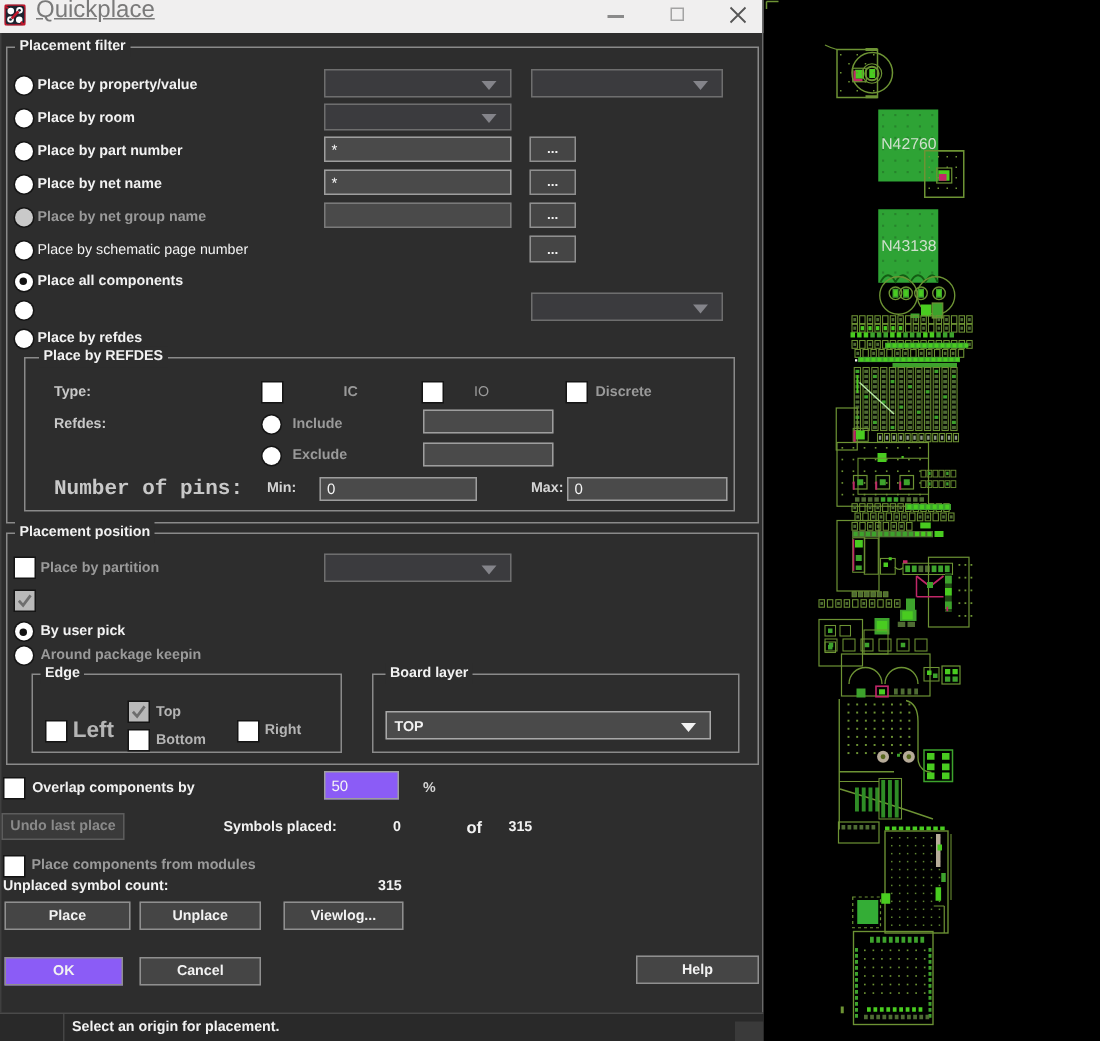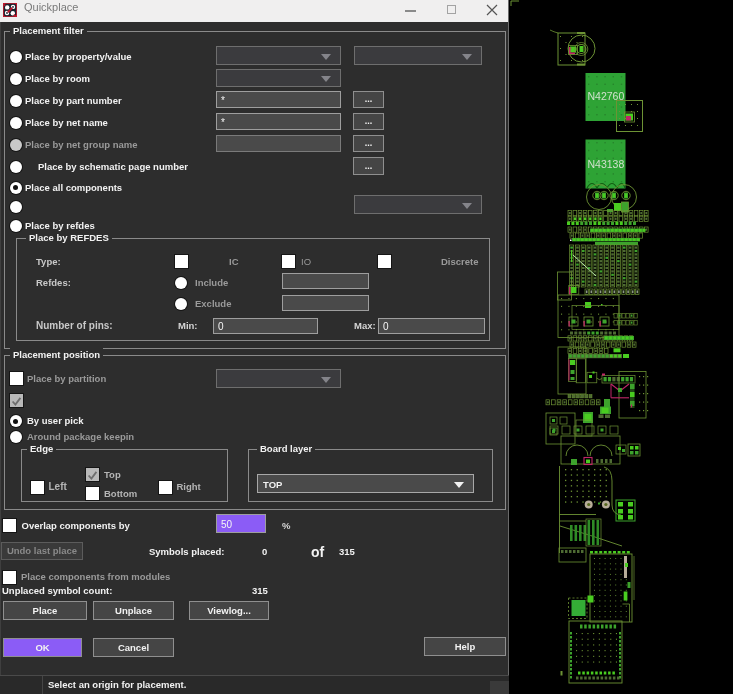--- a/index.html
+++ b/index.html
@@ -11,42 +11,42 @@
         <circle cx="4.2" cy="4.4" r="2.2" fill="#fff"></circle>
         <circle cx="10" cy="3.9" r="2.2" fill="#fff"></circle>
         <circle cx="10" cy="3.9" r="0.9" fill="#1b2430"></circle>
         <circle cx="4" cy="10" r="2.2" fill="#fff"></circle>
         <circle cx="4" cy="10" r="0.9" fill="#1b2430"></circle>
         <circle cx="9.8" cy="10.2" r="2.2" fill="#fff"></circle>
         <line x1="4.8" y1="9.4" x2="9.3" y2="4.6" stroke="#c1172c" stroke-width="1.7"></line>
         <line x1="10.8" y1="11.6" x2="12.6" y2="13.2" stroke="#c1172c" stroke-width="1.5"></line>
         <line x1="1" y1="1.6" x2="2.4" y2="2.6" stroke="#c1172c" stroke-width="1.3"></line>
       </svg></div>
-    <div style="position:absolute;left:24px;top:0;height:14px;line-height:14px;font-size:11px;color:#7a7a7a;">Quickplace</div>
+    <div style="position:absolute;left:24px;top:0;height:14px;line-height:14px;font-size:16px;color:#7a7a7a;text-decoration:underline;">Quickplace</div>
     <div style="position:absolute;left:405px;top:10px;width:11px;height:1.5px;background:#8a8a8a;"></div>
     <div style="position:absolute;left:447px;top:5px;width:9px;height:9px;border:1px solid #a3a3a3;box-sizing:border-box;"></div>
     <div style="position:absolute;left:485px;top:3px;width:14px;height:14px;"><svg width="14" height="14">
         <path d="M2,2 L12,12 M12,2 L2,12" stroke="#555" stroke-width="1.2"></path>
       </svg></div>
     <div style="position:absolute;left:0;top:22px;width:509px;height:672px;background:#2d2d2d;border-left:1px solid #3f3f3f;box-sizing:border-box;"></div>
     <div style="position:absolute;left:507.5px;top:0;width:1.5px;height:694px;background:#6a6a6a;"></div>
     <div style="position:absolute;left:4px;top:31px;width:502px;height:318px;border:1px solid #8a8a8a;box-sizing:border-box;"></div>
     <div style="position:absolute;left:10px;top:24px;height:14px;line-height:14px;padding:0 3px;font-size:9.5px;font-weight:bold;color:#f2f2f2;background:#2d2d2d;white-space:nowrap;">Placement filter</div>
     <div style="position:absolute;left:9.5px;top:50.5px;width:12px;height:12px;border-radius:50%;background:#ffffff;box-shadow:0 0 0 1px #151515;"></div>
     <div style="position:absolute;left:25px;top:49.5px;height:14px;line-height:14px;font-size:9.5px;font-weight:bold;color:#f2f2f2;white-space:nowrap;">Place by property/value</div>
     <div style="position:absolute;left:9.5px;top:72.5px;width:12px;height:12px;border-radius:50%;background:#ffffff;box-shadow:0 0 0 1px #151515;"></div>
     <div style="position:absolute;left:25px;top:71.5px;height:14px;line-height:14px;font-size:9.5px;font-weight:bold;color:#f2f2f2;white-space:nowrap;">Place by room</div>
     <div style="position:absolute;left:9.5px;top:94.5px;width:12px;height:12px;border-radius:50%;background:#ffffff;box-shadow:0 0 0 1px #151515;"></div>
     <div style="position:absolute;left:25px;top:93.5px;height:14px;line-height:14px;font-size:9.5px;font-weight:bold;color:#f2f2f2;white-space:nowrap;">Place by part number</div>
     <div style="position:absolute;left:9.5px;top:116.5px;width:12px;height:12px;border-radius:50%;background:#ffffff;box-shadow:0 0 0 1px #151515;"></div>
     <div style="position:absolute;left:25px;top:115.5px;height:14px;line-height:14px;font-size:9.5px;font-weight:bold;color:#f2f2f2;white-space:nowrap;">Place by net name</div>
     <div style="position:absolute;left:9.5px;top:138.5px;width:12px;height:12px;border-radius:50%;background:#c9c9c9;box-shadow:0 0 0 1px #151515;"></div>
     <div style="position:absolute;left:25px;top:137.5px;height:14px;line-height:14px;font-size:9.5px;font-weight:bold;color:#9a9a9a;white-space:nowrap;">Place by net group name</div>
     <div style="position:absolute;left:9.5px;top:161px;width:12px;height:12px;border-radius:50%;background:#ffffff;box-shadow:0 0 0 1px #151515;"></div>
-    <div style="position:absolute;left:25px;top:160px;height:14px;line-height:14px;font-size:9.5px;font-weight:bold;color:#f2f2f2;white-space:nowrap;margin-left:13px;">Place by schematic page number</div>
+    <div style="position:absolute;left:25px;top:160px;height:14px;line-height:14px;font-size:9.5px;font-weight:normal;color:#f2f2f2;white-space:nowrap;">Place by schematic page number</div>
     <div style="position:absolute;left:9.5px;top:181.5px;width:12px;height:12px;border-radius:50%;background:#ffffff;box-shadow:0 0 0 1px #151515;">
       <div style="position:absolute;left:3.5px;top:3.5px;width:5px;height:5px;border-radius:50%;background:#111;"></div>
     </div>
     <div style="position:absolute;left:25px;top:180.5px;height:14px;line-height:14px;font-size:9.5px;font-weight:bold;color:#f2f2f2;white-space:nowrap;">Place all components</div>
     <div style="position:absolute;left:9.5px;top:200.5px;width:12px;height:12px;border-radius:50%;background:#ffffff;box-shadow:0 0 0 1px #151515;"></div>
     <div style="position:absolute;left:9.5px;top:220px;width:12px;height:12px;border-radius:50%;background:#ffffff;box-shadow:0 0 0 1px #151515;"></div>
     <div style="position:absolute;left:25px;top:219px;height:14px;line-height:14px;font-size:9.5px;font-weight:bold;color:#f2f2f2;white-space:nowrap;">Place by refdes</div>
     <div style="position:absolute;left:216px;top:46px;width:125px;height:19px;background:#3b3b3e;border:1px solid #6e6e6e;box-sizing:border-box;">
       <div style="position:absolute;right:9px;top:6.5px;width:0;height:0;border-left:5.5px solid transparent;border-right:5.5px solid transparent;border-top:6.5px solid #84848a;"></div>
     </div>
@@ -69,31 +69,31 @@
     <div style="position:absolute;left:353px;top:157px;width:31px;height:18px;background:#454545;border:1px solid #8f8f8f;box-sizing:border-box;text-align:center;line-height:16px;font-size:9px;font-weight:bold;color:#f2f2f2;white-space:nowrap;">...</div>
     <div style="position:absolute;left:354px;top:195px;width:128px;height:19px;background:#3b3b3e;border:1px solid #6e6e6e;box-sizing:border-box;">
       <div style="position:absolute;right:9px;top:6.5px;width:0;height:0;border-left:5.5px solid transparent;border-right:5.5px solid transparent;border-top:6.5px solid #84848a;"></div>
     </div>
     <div style="position:absolute;left:16px;top:238px;width:474px;height:103px;border:1px solid #8a8a8a;box-sizing:border-box;"></div>
     <div style="position:absolute;left:26px;top:231px;height:14px;line-height:14px;padding:0 3px;font-size:9.5px;font-weight:bold;color:#f2f2f2;background:#2d2d2d;white-space:nowrap;">Place by REFDES</div>
     <div style="position:absolute;left:36px;top:254.5px;height:14px;line-height:14px;font-size:9.5px;font-weight:bold;color:#c8c8c8;white-space:nowrap;">Type:</div>
     <div style="position:absolute;left:175px;top:255.0px;width:13px;height:13px;background:#ffffff;box-shadow:0 0 0 1px #151515;"></div>
     <div style="position:absolute;left:195px;top:254.5px;height:14px;line-height:14px;font-size:9.5px;font-weight:bold;color:#9a9a9a;white-space:nowrap;margin-left:34px;">IC</div>
     <div style="position:absolute;left:282px;top:255.0px;width:13px;height:13px;background:#ffffff;box-shadow:0 0 0 1px #151515;"></div>
-    <div style="position:absolute;left:301px;top:254.5px;height:14px;line-height:14px;font-size:9.5px;font-weight:normal;color:#9a9a9a;white-space:nowrap;">IO</div>
+    <div style="position:absolute;left:316px;top:254.5px;height:14px;line-height:14px;font-size:9.5px;font-weight:normal;color:#9a9a9a;white-space:nowrap;">IO</div>
     <div style="position:absolute;left:378px;top:255.0px;width:13px;height:13px;background:#ffffff;box-shadow:0 0 0 1px #151515;"></div>
-    <div style="position:absolute;left:397px;top:254.5px;height:14px;line-height:14px;font-size:9.5px;font-weight:bold;color:#9a9a9a;white-space:nowrap;margin-left:44px;">Discrete</div>
+    <div style="position:absolute;left:397px;top:254.5px;height:14px;line-height:14px;font-size:9.5px;font-weight:bold;color:#9a9a9a;white-space:nowrap;">Discrete</div>
     <div style="position:absolute;left:36px;top:275.5px;height:14px;line-height:14px;font-size:9.5px;font-weight:bold;color:#c8c8c8;white-space:nowrap;">Refdes:</div>
     <div style="position:absolute;left:174.5px;top:276.5px;width:12px;height:12px;border-radius:50%;background:#ffffff;box-shadow:0 0 0 1px #151515;"></div>
     <div style="position:absolute;left:195px;top:275.5px;height:14px;line-height:14px;font-size:9.5px;font-weight:bold;color:#9a9a9a;white-space:nowrap;">Include</div>
     <div style="position:absolute;left:282px;top:273px;width:87px;height:16px;background:#4a4a4a;border:1px solid #9e9e9e;box-sizing:border-box;"></div>
     <div style="position:absolute;left:174.5px;top:297.5px;width:12px;height:12px;border-radius:50%;background:#ffffff;box-shadow:0 0 0 1px #151515;"></div>
     <div style="position:absolute;left:195px;top:296.5px;height:14px;line-height:14px;font-size:9.5px;font-weight:bold;color:#9a9a9a;white-space:nowrap;">Exclude</div>
     <div style="position:absolute;left:282px;top:295px;width:87px;height:16px;background:#4a4a4a;border:1px solid #9e9e9e;box-sizing:border-box;"></div>
-    <div style="position:absolute;left:36px;top:318.5px;height:14px;line-height:14px;font-size:10px;font-weight:bold;color:#c8c8c8;white-space:nowrap;">Number of pins:</div>
+    <div style="position:absolute;left:36px;top:318.5px;height:14px;line-height:14px;font-size:14px;font-weight:bold;color:#c8c8c8;white-space:nowrap;font-family:Liberation Mono, monospace;">Number of pins:</div>
     <div style="position:absolute;left:178px;top:318.5px;height:14px;line-height:14px;font-size:9.5px;font-weight:bold;color:#d5d5d5;white-space:nowrap;">Min:</div>
     <div style="position:absolute;left:213px;top:317.5px;width:105px;height:16px;background:#4a4a4a;border:1px solid #9e9e9e;box-sizing:border-box;">
       <div style="position:absolute;left:4px;top:0.0px;height:15px;line-height:15px;font-size:10px;color:#f5f5f5;">0</div>
     </div>
     <div style="position:absolute;left:354px;top:318.5px;height:14px;line-height:14px;font-size:9.5px;font-weight:bold;color:#d5d5d5;white-space:nowrap;">Max:</div>
     <div style="position:absolute;left:378px;top:317.5px;width:107px;height:16px;background:#4a4a4a;border:1px solid #9e9e9e;box-sizing:border-box;">
       <div style="position:absolute;left:4px;top:0.0px;height:15px;line-height:15px;font-size:10px;color:#f5f5f5;">0</div>
     </div>
     <div style="position:absolute;left:4px;top:355px;width:502px;height:155px;border:1px solid #8a8a8a;box-sizing:border-box;"></div>
     <div style="position:absolute;left:10px;top:348px;height:14px;line-height:14px;padding:0 3px;font-size:9.5px;font-weight:bold;color:#f2f2f2;background:#2d2d2d;white-space:nowrap;">Placement position</div>
@@ -107,21 +107,21 @@
       </svg></div>
     <div style="position:absolute;left:9.5px;top:415px;width:12px;height:12px;border-radius:50%;background:#ffffff;box-shadow:0 0 0 1px #151515;">
       <div style="position:absolute;left:3.5px;top:3.5px;width:5px;height:5px;border-radius:50%;background:#111;"></div>
     </div>
     <div style="position:absolute;left:27px;top:414px;height:14px;line-height:14px;font-size:9.5px;font-weight:bold;color:#f2f2f2;white-space:nowrap;">By user pick</div>
     <div style="position:absolute;left:9.5px;top:431px;width:12px;height:12px;border-radius:50%;background:#ffffff;box-shadow:0 0 0 1px #151515;"></div>
     <div style="position:absolute;left:27px;top:430px;height:14px;line-height:14px;font-size:9.5px;font-weight:bold;color:#9a9a9a;white-space:nowrap;">Around package keepin</div>
     <div style="position:absolute;left:21px;top:449px;width:207px;height:53px;border:1px solid #8a8a8a;box-sizing:border-box;"></div>
     <div style="position:absolute;left:27px;top:442px;height:14px;line-height:14px;padding:0 3px;font-size:9.5px;font-weight:bold;color:#f2f2f2;background:#2d2d2d;white-space:nowrap;">Edge</div>
     <div style="position:absolute;left:30.5px;top:480.5px;width:13px;height:13px;background:#ffffff;box-shadow:0 0 0 1px #151515;"></div>
-    <div style="position:absolute;left:48.5px;top:480px;height:14px;line-height:14px;font-size:10px;font-weight:bold;color:#b5b5b5;white-space:nowrap;">Left</div>
+    <div style="position:absolute;left:48.5px;top:480px;height:14px;line-height:14px;font-size:15px;font-weight:bold;color:#b5b5b5;white-space:nowrap;">Left</div>
     <div style="position:absolute;left:86px;top:468.0px;width:13px;height:13px;background:#b9b9b9;box-shadow:0 0 0 1px #151515;"><svg width="13" height="13" viewBox="0 0 13 13">
         <path d="M2.6 6.5 L5.4 9.6 L10.4 2.9" stroke="#6e6e6e" stroke-width="1.8" fill="none"></path>
       </svg></div>
     <div style="position:absolute;left:104px;top:467.5px;height:14px;line-height:14px;font-size:9.5px;font-weight:bold;color:#b5b5b5;white-space:nowrap;">Top</div>
     <div style="position:absolute;left:86px;top:487.0px;width:13px;height:13px;background:#ffffff;box-shadow:0 0 0 1px #151515;"></div>
     <div style="position:absolute;left:104px;top:486.5px;height:14px;line-height:14px;font-size:9.5px;font-weight:bold;color:#b5b5b5;white-space:nowrap;">Bottom</div>
     <div style="position:absolute;left:158.5px;top:480.5px;width:13px;height:13px;background:#ffffff;box-shadow:0 0 0 1px #151515;"></div>
     <div style="position:absolute;left:176.5px;top:480px;height:14px;line-height:14px;font-size:9.5px;font-weight:bold;color:#b5b5b5;white-space:nowrap;">Right</div>
     <div style="position:absolute;left:248px;top:449px;width:245px;height:53px;border:1px solid #8a8a8a;box-sizing:border-box;"></div>
     <div style="position:absolute;left:257px;top:442px;height:14px;line-height:14px;padding:0 3px;font-size:9.5px;font-weight:bold;color:#f2f2f2;background:#2d2d2d;white-space:nowrap;">Board layer</div>
@@ -131,21 +131,21 @@
     </div>
     <div style="position:absolute;left:3px;top:519.0px;width:13px;height:13px;background:#ffffff;box-shadow:0 0 0 1px #151515;"></div>
     <div style="position:absolute;left:21.5px;top:518.5px;height:14px;line-height:14px;font-size:9.5px;font-weight:bold;color:#f2f2f2;white-space:nowrap;">Overlap components by</div>
     <div style="position:absolute;left:216px;top:514px;width:50px;height:19px;background:#8b5cf6;border:1px solid #9e9e9e;box-sizing:border-box;">
       <div style="position:absolute;left:4px;top:1.5px;height:15px;line-height:15px;font-size:10px;color:#f5f5f5;">50</div>
     </div>
     <div style="position:absolute;left:282px;top:518.5px;height:14px;line-height:14px;font-size:9.5px;font-weight:bold;color:#d5d5d5;white-space:nowrap;">%</div>
     <div style="position:absolute;left:1px;top:542px;width:82px;height:18px;background:#3a3a3a;border:1px solid #5c5c5c;box-sizing:border-box;text-align:center;line-height:16px;font-size:9.5px;font-weight:bold;color:#8a8a8a;white-space:nowrap;">Undo last place</div>
     <div style="position:absolute;left:149px;top:544.5px;height:14px;line-height:14px;font-size:9.5px;font-weight:bold;color:#f2f2f2;white-space:nowrap;">Symbols placed:</div>
     <div style="position:absolute;left:262px;top:544.5px;height:14px;line-height:14px;font-size:9.5px;font-weight:bold;color:#f2f2f2;white-space:nowrap;">0</div>
-    <div style="position:absolute;left:311px;top:544.5px;height:14px;line-height:14px;font-size:14px;font-weight:bold;color:#f2f2f2;white-space:nowrap;">of</div>
+    <div style="position:absolute;left:311px;top:544.5px;height:14px;line-height:14px;font-size:11px;font-weight:bold;color:#f2f2f2;white-space:nowrap;">of</div>
     <div style="position:absolute;left:339px;top:544.5px;height:14px;line-height:14px;font-size:9.5px;font-weight:bold;color:#f2f2f2;white-space:nowrap;">315</div>
     <div style="position:absolute;left:3px;top:570.5px;width:13px;height:13px;background:#ffffff;box-shadow:0 0 0 1px #151515;"></div>
     <div style="position:absolute;left:21px;top:570px;height:14px;line-height:14px;font-size:9.5px;font-weight:bold;color:#9a9a9a;white-space:nowrap;">Place components from modules</div>
     <div style="position:absolute;left:2px;top:584px;height:14px;line-height:14px;font-size:9.5px;font-weight:bold;color:#f2f2f2;white-space:nowrap;text-align:right;">Unplaced symbol count:</div>
     <div style="position:absolute;left:252px;top:584px;height:14px;line-height:14px;font-size:9.5px;font-weight:bold;color:#f2f2f2;white-space:nowrap;">315</div>
     <div style="position:absolute;left:3px;top:601px;width:84px;height:19px;background:#454545;border:1px solid #8f8f8f;box-sizing:border-box;text-align:center;line-height:17px;font-size:9.5px;font-weight:bold;color:#f2f2f2;white-space:nowrap;">Place</div>
     <div style="position:absolute;left:93px;top:601px;width:81px;height:19px;background:#454545;border:1px solid #8f8f8f;box-sizing:border-box;text-align:center;line-height:17px;font-size:9.5px;font-weight:bold;color:#f2f2f2;white-space:nowrap;">Unplace</div>
     <div style="position:absolute;left:189px;top:601px;width:80px;height:19px;background:#454545;border:1px solid #8f8f8f;box-sizing:border-box;text-align:center;line-height:17px;font-size:9.5px;font-weight:bold;color:#f2f2f2;white-space:nowrap;">Viewlog...</div>
     <div style="position:absolute;left:3px;top:638px;width:79px;height:19px;background:#8b5cf6;border:1px solid #8f8f8f;box-sizing:border-box;text-align:center;line-height:17px;font-size:9.5px;font-weight:bold;color:#f2f2f2;white-space:nowrap;">OK</div>
     <div style="position:absolute;left:93px;top:638px;width:81px;height:19px;background:#454545;border:1px solid #8f8f8f;box-sizing:border-box;text-align:center;line-height:17px;font-size:9.5px;font-weight:bold;color:#f2f2f2;white-space:nowrap;">Cancel</div>

